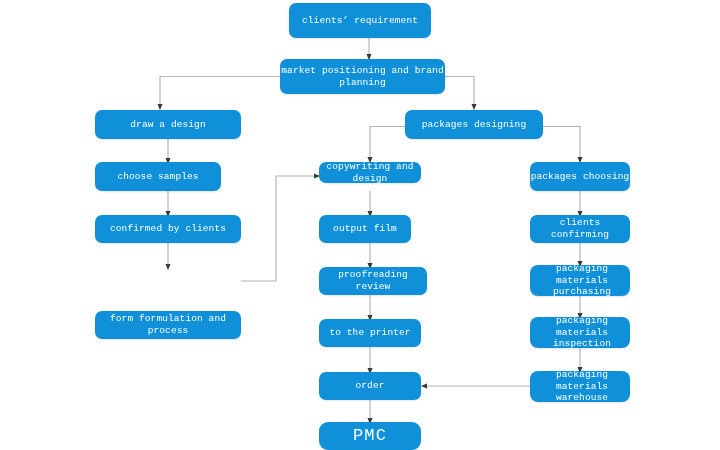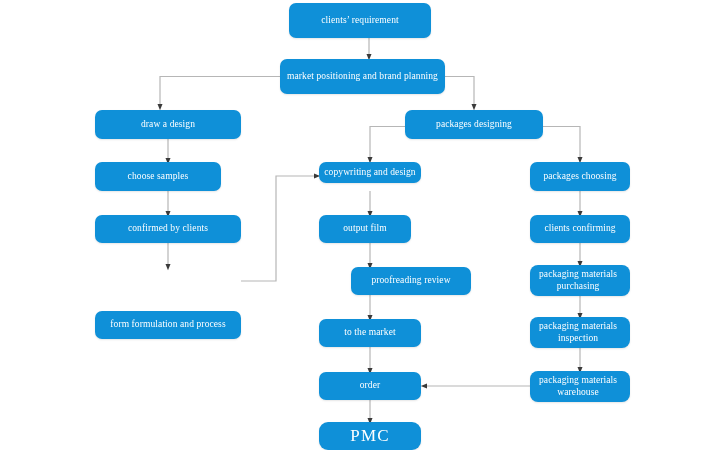--- a/index.html
+++ b/index.html
@@ -5,21 +5,21 @@
   html, body {
     margin: 0;
     padding: 0;
     background: #ffffff;
   }
   #canvas {
     position: relative;
     width: 720px;
     height: 450px;
     background: #ffffff;
-    font-family: Liberation Serif, serif;
+    font-family: Liberation Mono, monospace;
     overflow: hidden;
   }
   svg.wires {
     position: absolute;
     left: 0;
     top: 0;
     width: 720px;
     height: 450px;
     pointer-events: none;
   }
@@ -136,31 +136,31 @@
   </div>
 
   <div class="node" style="left:530px; top:215px; width:100px; height:28px;">
     <span class="node-label">clients confirming</span>
   </div>
 
   <div class="node" style="left:95px; top:267px; width:146px; height:28px;margin-top:44px;">
     <span class="node-label">form formulation and process</span>
   </div>
 
-  <div class="node" style="left:319px; top:267px; width:120px; height:28px;margin-left:32px;">
+  <div class="node" style="left:319px; top:267px; width:108px; height:28px;">
     <span class="node-label">proofreading review</span>
   </div>
 
   <div class="node two-line" style="left:530px; top:265px; width:100px; height:31px;">
     <span class="node-label">packaging materials
 purchasing</span>
   </div>
 
   <div class="node" style="left:319px; top:319px; width:102px; height:28px;">
-    <span class="node-label">to the market</span>
+    <span class="node-label">to the printer</span>
   </div>
 
   <div class="node two-line" style="left:530px; top:317px; width:100px; height:31px;">
     <span class="node-label">packaging materials
 inspection</span>
   </div>
 
   <div class="node" style="left:319px; top:372px; width:102px; height:28px;">
     <span class="node-label">order</span>
   </div>

